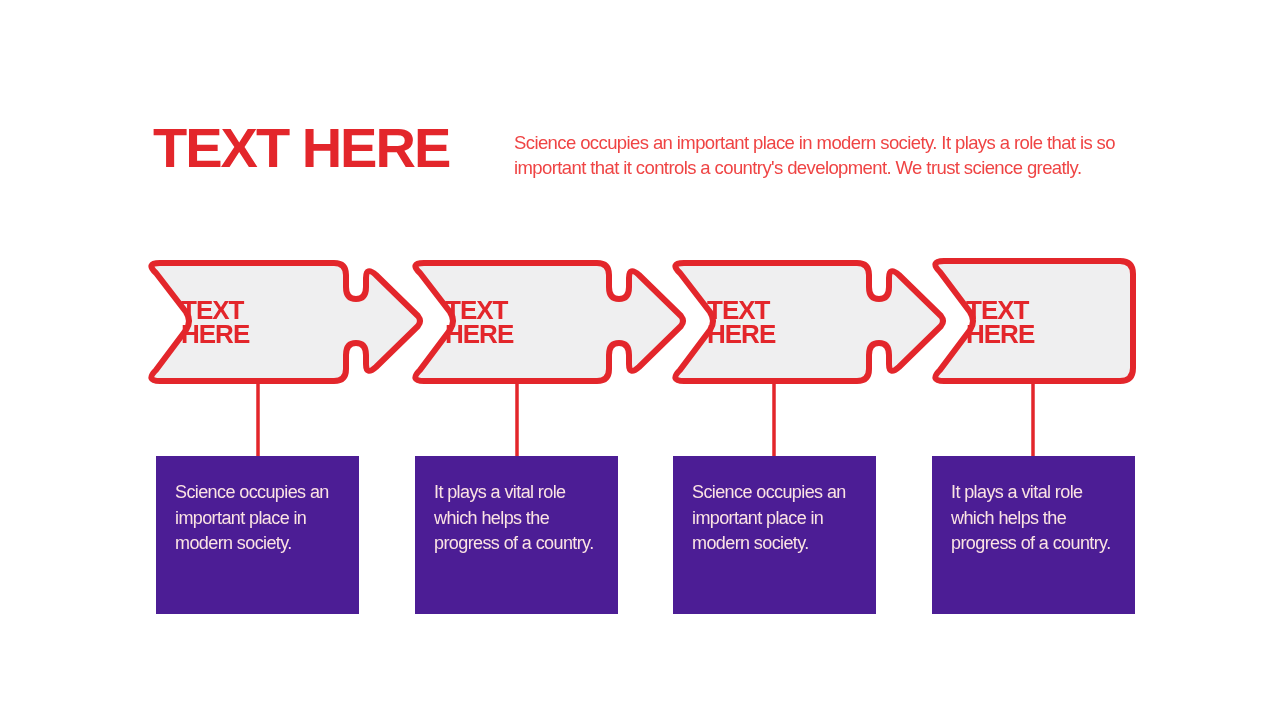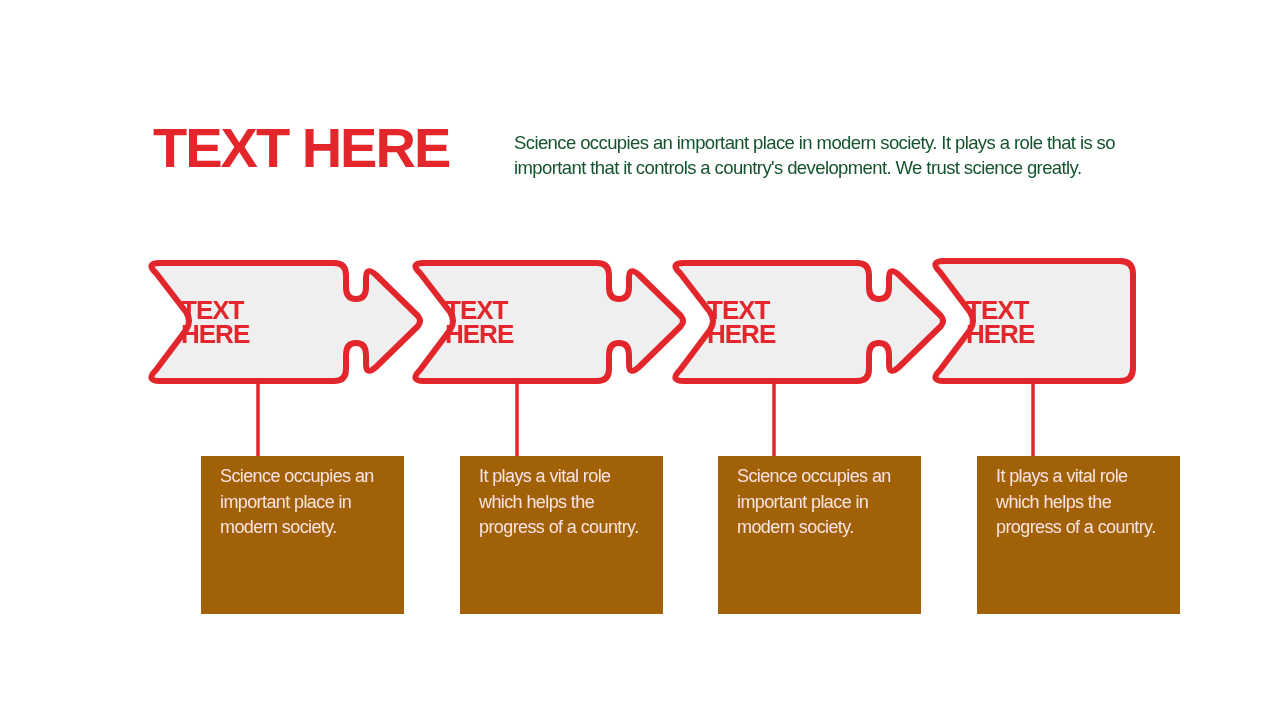--- a/index.html
+++ b/index.html
@@ -7,30 +7,30 @@
     width: 1280px; height: 720px; background: #ffffff; position: relative; overflow: hidden;
     font-family: "Liberation Sans", "DejaVu Sans", sans-serif;
   }
   .title {
     position: absolute; left: 153px; top: 116px;
     font-size: 56px; font-weight: bold; color: #e3262b; letter-spacing: -2px;
     line-height: 64px; white-space: nowrap; text-align: right;
   }
   .intro {
     position: absolute; left: 514px; top: 130px; width: 650px;
-    font-size: 18.5px; line-height: 25px; color: #14532d; letter-spacing: -0.6px;
+    font-size: 18.5px; line-height: 25px; color: #ef4444; letter-spacing: -0.6px;
   }
   svg.flow { position: absolute; left: 0; top: 0; }
   .step-label {
     position: absolute; width: 160px; text-align: left;
     font-size: 26px; font-weight: bold; color: #e3262b; line-height: 24px; letter-spacing: -1px;
   }
   .box {
-    position: absolute; top: 456px; width: 203px; height: 158px; background: #a16207;
-    box-sizing: border-box; padding: 8px 19px 0 19px; margin-left: 45px;
+    position: absolute; top: 456px; width: 203px; height: 158px; background: #4c1d95;
+    box-sizing: border-box; padding: 24px 19px 0 19px;
   }
   .box-text {
     font-size: 18px; line-height: 25.5px; color: #fbe3e3; letter-spacing: -0.6px;
   }
 </style>
 </head>
 <body>
 
 <div class="title">TEXT HERE</div>
 <div class="intro">Science occupies an important place in modern society. It plays a role that is so important that it controls a country's development. We trust science greatly.</div>

